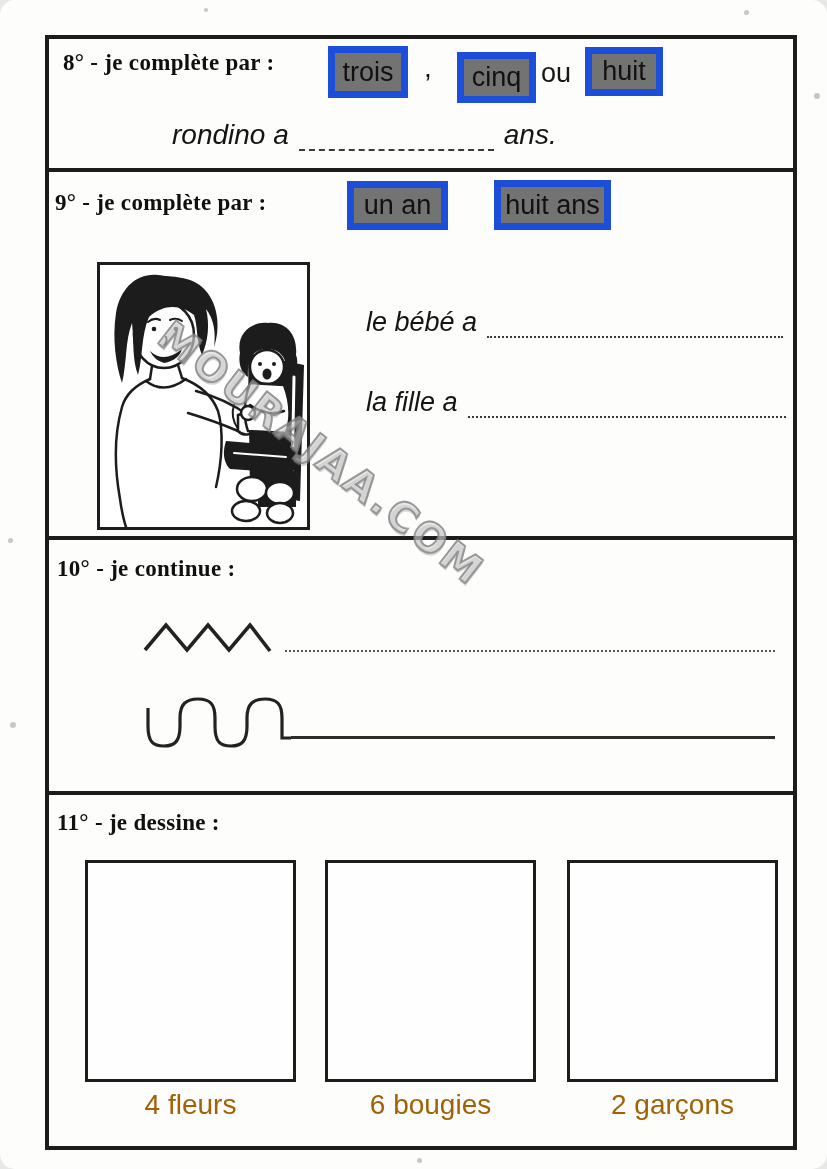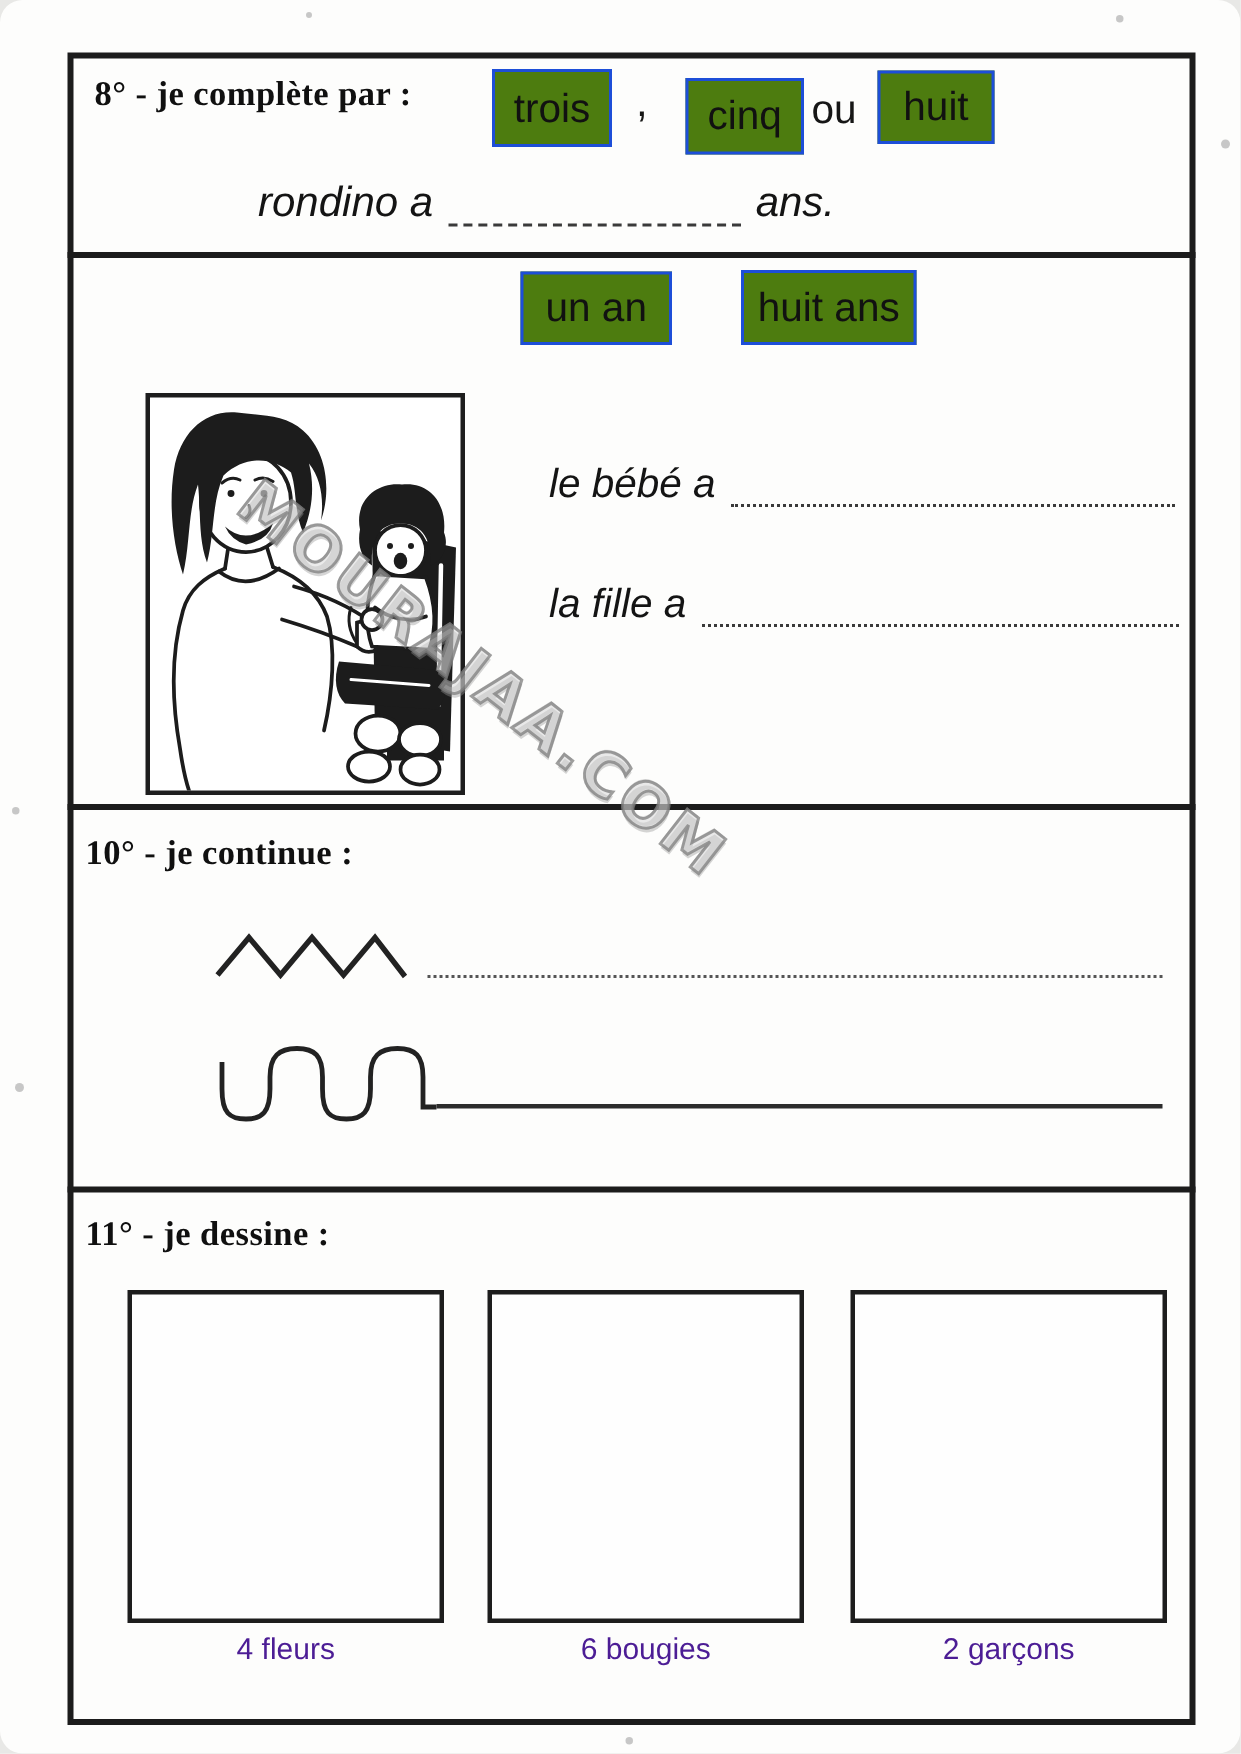--- a/index.html
+++ b/index.html
@@ -11,40 +11,40 @@
   .frame{
     left:45px;top:35px;width:752px;height:1115px;
     border:4px solid #1c1c1c;box-sizing:border-box;background:transparent;
   }
   .divider{left:45px;width:752px;height:4px;background:#1c1c1c;}
   .qtitle{
     font-family:"Liberation Serif",serif;font-weight:700;font-size:23px;
     color:#101010;letter-spacing:.3px;white-space:nowrap;
   }
   .word-box{
-    border:2px solid #1d4ed8;box-sizing:border-box;background:#4d7c0f;
+    border:7px solid #1d4ed8;box-sizing:border-box;background:#737373;
     display:flex;align-items:center;justify-content:center;
     font-size:27px;color:#111;white-space:nowrap;
   }
   .fill-row{display:flex;align-items:flex-end;font-size:28px;color:#141414;white-space:nowrap;}
   .fill-row .txt{line-height:1.1;font-style:italic;}
   .blank{display:inline-block;height:30px;box-sizing:border-box;margin:0 10px;}
   .blank.dashed{border-bottom:2px dashed #3a3a3a;}
   .blank.dotted{border-bottom:2px dotted #3a3a3a;}
   .img-frame{
     border:3px solid #1d1d1d;box-sizing:border-box;background:#fff;
   }
   .cont-line{box-sizing:border-box;}
   .cont-line.dotted{border-bottom:2px dotted #555;}
   .cont-line.solid{border-bottom:3px solid #2c2c2c;}
   .draw-box{
     border:3px solid #1d1d1d;box-sizing:border-box;background:#fefefe;
   }
   .draw-label{
-    font-size:20px;color:#4c1d95;text-align:center;
+    font-size:28px;color:#a16207;text-align:center;
   }
   .watermark{
     left:178px;top:312px;
     transform:rotate(38deg);transform-origin:0 0;
     font-family:"DejaVu Sans",sans-serif;font-weight:800;font-size:40px;
     letter-spacing:3px;white-space:nowrap;
     color:rgba(255,255,255,0.30);
     -webkit-text-stroke:2px rgba(125,125,125,0.75);
     text-shadow:2px 2px 0 rgba(150,150,150,0.40), -1px -1px 0 rgba(150,150,150,0.28);
     z-index:40;pointer-events:none;
@@ -68,20 +68,21 @@
   <div class="abs word-box" style="left:457px;top:52px;width:79px;height:51px;">cinq</div>
   <div class="abs" style="left:541px;top:58px;font-size:27px;text-align:center;">ou</div>
   <div class="abs word-box" style="left:585px;top:47px;width:78px;height:49px;">huit</div>
 
   <div class="abs fill-row" style="left:172px;top:120px;">
     <span class="txt">rondino a</span>
     <span class="blank dashed" style="width:195px;"></span>
     <span class="txt">ans.</span>
   </div>
 
+  <div class="abs qtitle" style="left:55px;top:190px;">9° - je complète par :</div>
   <div class="abs word-box" style="left:494px;top:180px;width:117px;height:50px;">huit ans</div>
   <div class="abs word-box" style="left:347px;top:181px;width:101px;height:49px;">un an</div>
 
   <div class="abs img-frame" style="left:97px;top:262px;width:213px;height:268px;">
     <svg width="207" height="262" viewBox="0 0 207 262">
       <g stroke="#1c1c1c" stroke-width="2.5" fill="none" stroke-linecap="round">
 
         <ellipse cx="64" cy="70" rx="30" ry="33" fill="#ffffff"></ellipse>
 
         <path d="M58,10 C36,8 20,24 16,48 C12,74 16,100 22,118 C27,97 25,76 32,58 C34,76 32,94 38,110 C43,92 41,70 49,52 C64,38 82,40 94,50 C98,62 96,76 102,90 C108,76 110,60 106,44 C114,54 116,68 114,82 C121,62 118,36 102,22 C90,11 72,12 58,10 Z" fill="#1c1c1c" stroke="none"></path>

